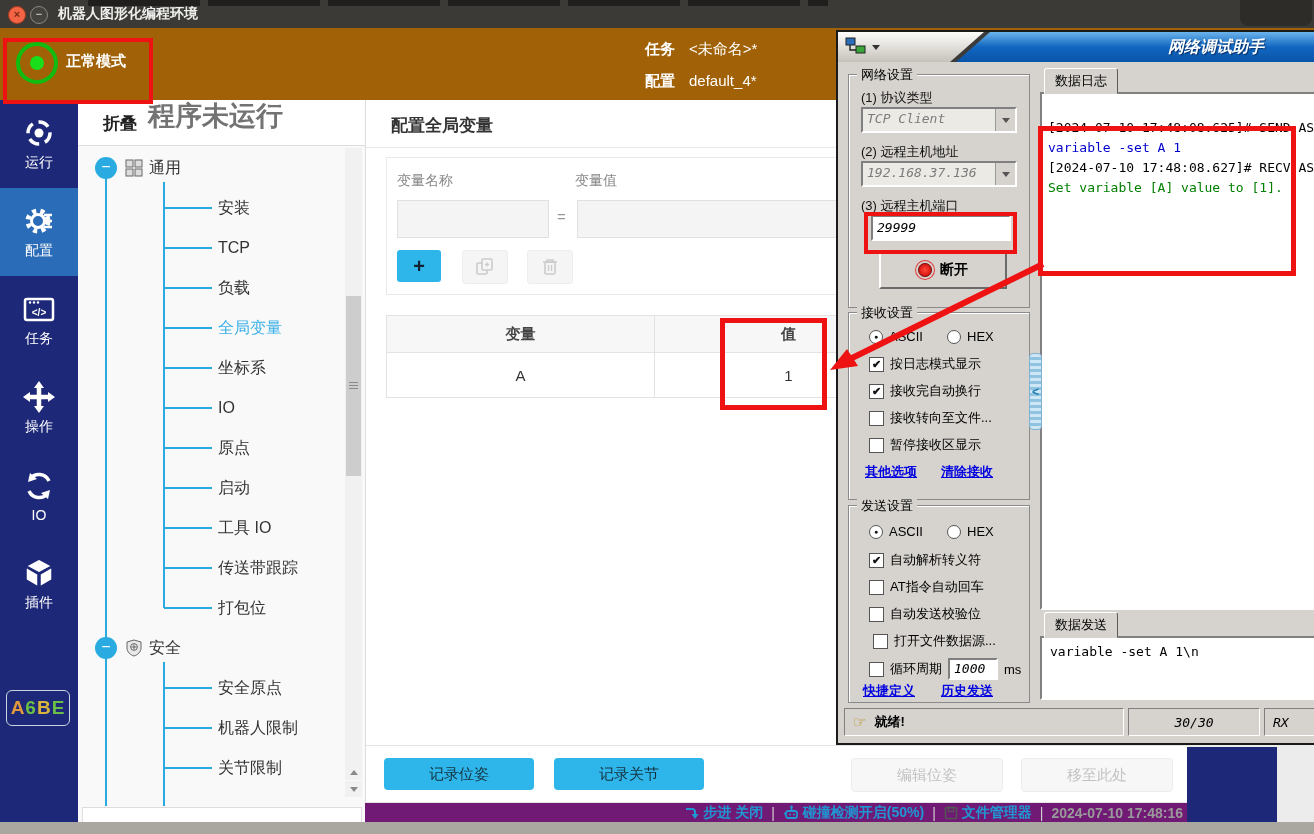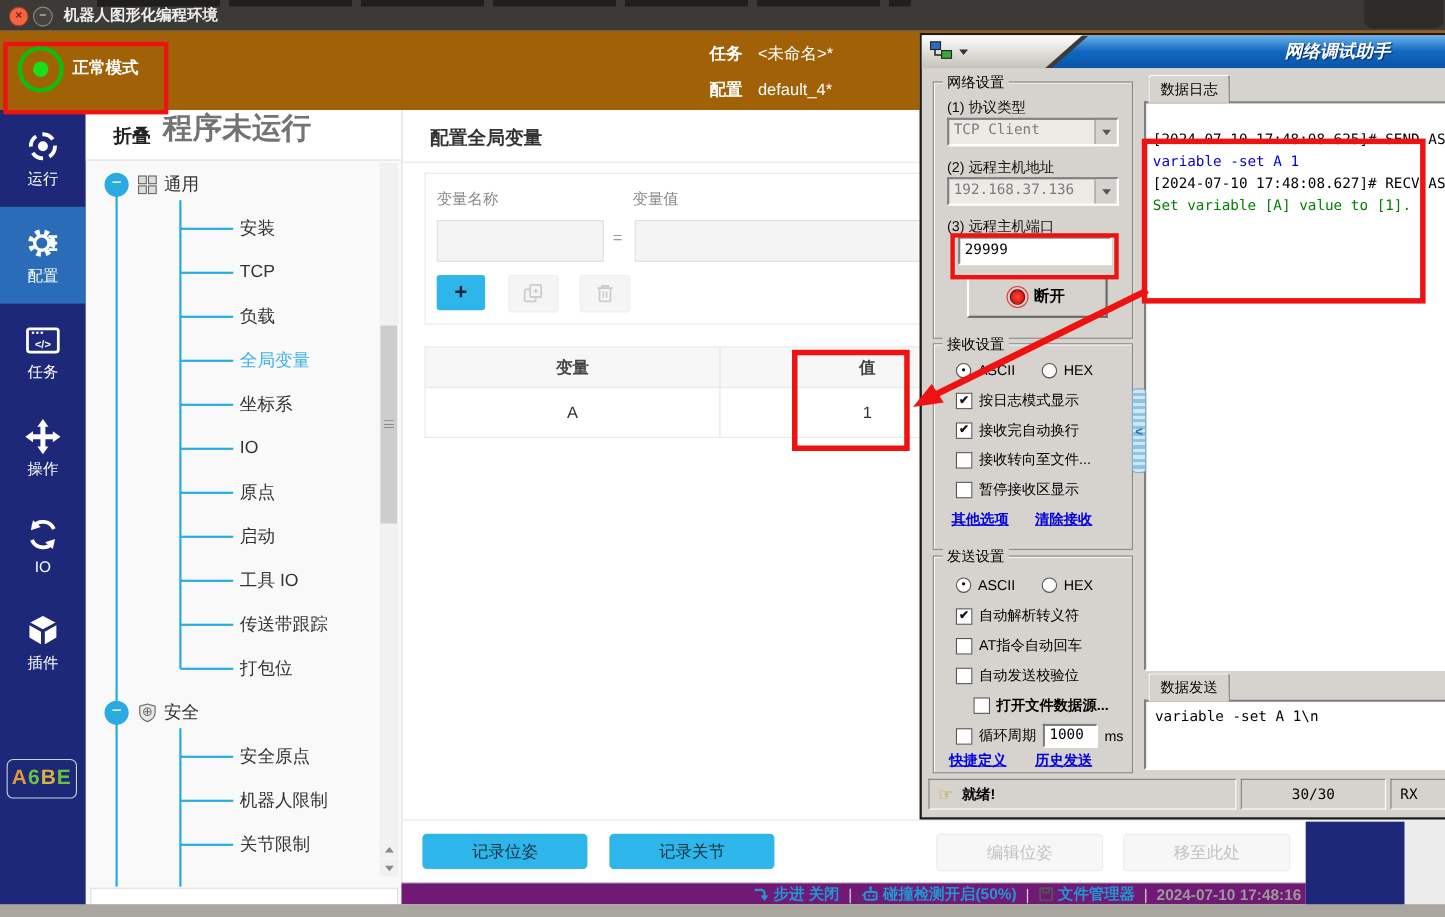--- a/index.html
+++ b/index.html
@@ -1,17 +1,17 @@
 <!DOCTYPE html>
 <html><head>
 <meta charset="utf-8">
 <style>
   html,body{margin:0;padding:0;font-family:"Liberation Sans",sans-serif;}
   .screen{position:relative;width:1314px;height:834px;overflow:hidden;background:#ececec;}
-  .mono{font-family:"DejaVu Sans Mono",monospace;}
+  .mono{font-family:"DejaVu Sans Mono",monospace;font-style:italic;}
 
   
   .osbar{position:absolute;left:0;top:0;width:1314px;height:28px;background:#3b3a36;}
   .os-strip{position:absolute;left:88px;top:0;width:740px;height:6px;background:repeating-linear-gradient(90deg,#201f1d 0 112px,#3b3a36 112px 120px);}
   .os-tab{position:absolute;left:1240px;top:0;width:72px;height:26px;background:#2d2c28;border-radius:0 0 8px 8px;}
   .os-btn{position:absolute;top:6px;width:16px;height:16px;border-radius:50%;font-size:11px;line-height:15px;text-align:center;font-weight:bold;}
   .os-close{left:8px;background:#f26444;border:1px solid #a83a22;color:#7a2b18;}
   .os-min{left:30px;background:#44433e;border:1px solid #8a8880;color:#b8b6b0;}
   .os-title{position:absolute;left:58px;top:5px;color:#eeeeec;font-weight:bold;font-size:14px;}
 
@@ -445,21 +445,21 @@
         <span>自动解析转义符</span>
       </div>
       <div class="cbrow" style="left:20px;top:72px;">
         <span class="cb"></span>
         <span>AT指令自动回车</span>
       </div>
       <div class="cbrow" style="left:20px;top:99px;">
         <span class="cb"></span>
         <span>自动发送校验位</span>
       </div>
-      <div class="cbrow" style="left:36px;top:126px;font-weight:bold;">
+      <div class="cbrow" style="left:24px;top:126px;">
         <span class="cb"></span>
         <span>打开文件数据源...</span>
       </div>
       <div class="cbrow" style="left:20px;top:152px;">
         <span class="cb"></span>
         <span>循环周期</span>
         <span class="ninput mono" style="position:static;display:inline-block;width:42px;height:18px;line-height:17px;">1000</span>
         <span>ms</span>
       </div>
       <span class="nlink" style="left:14px;top:176px;">快捷定义</span>

